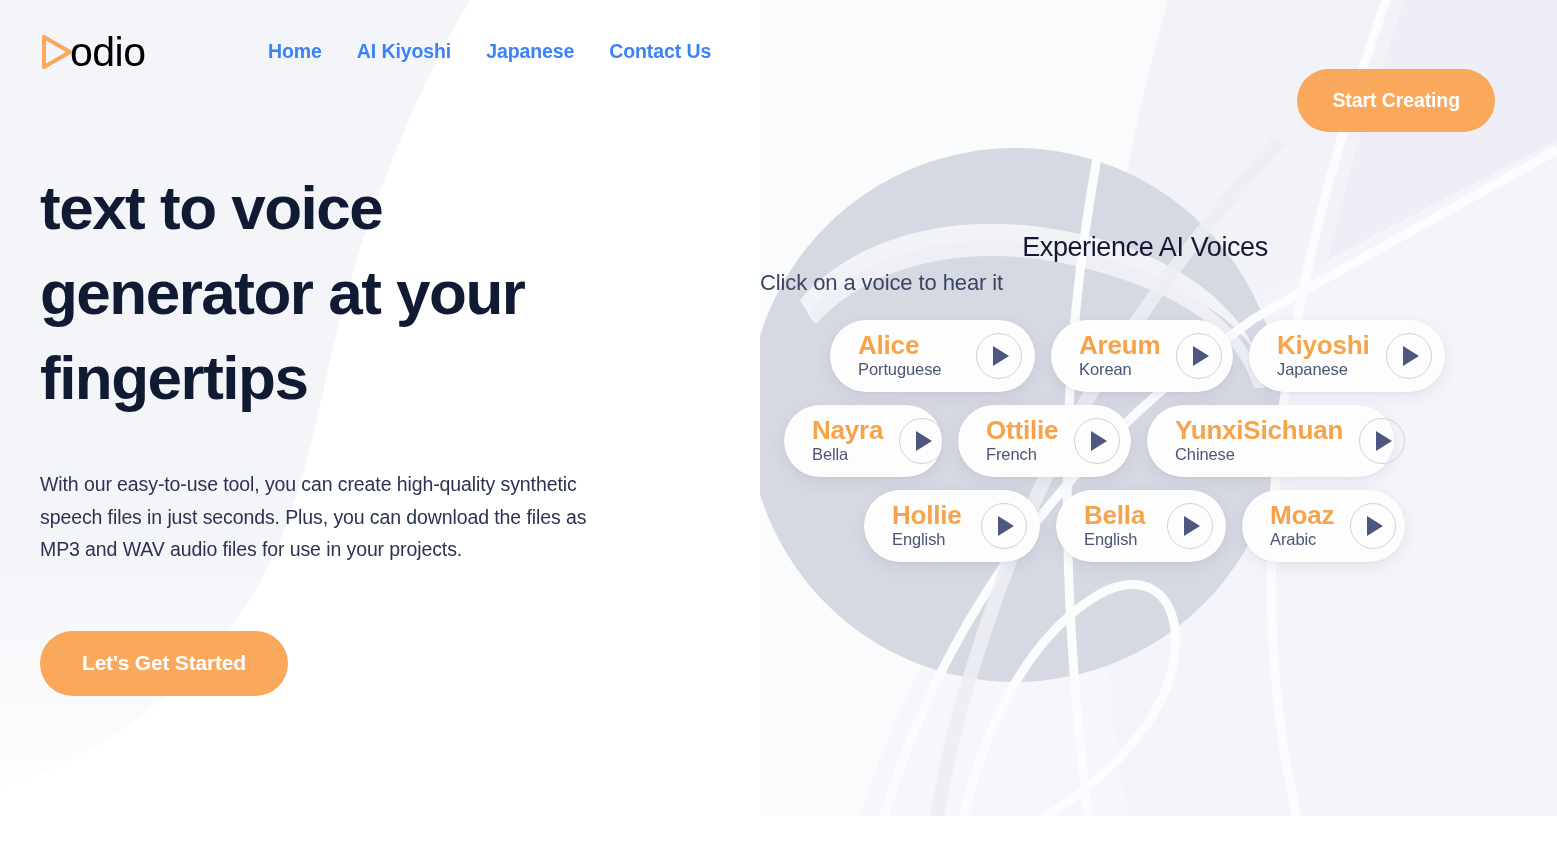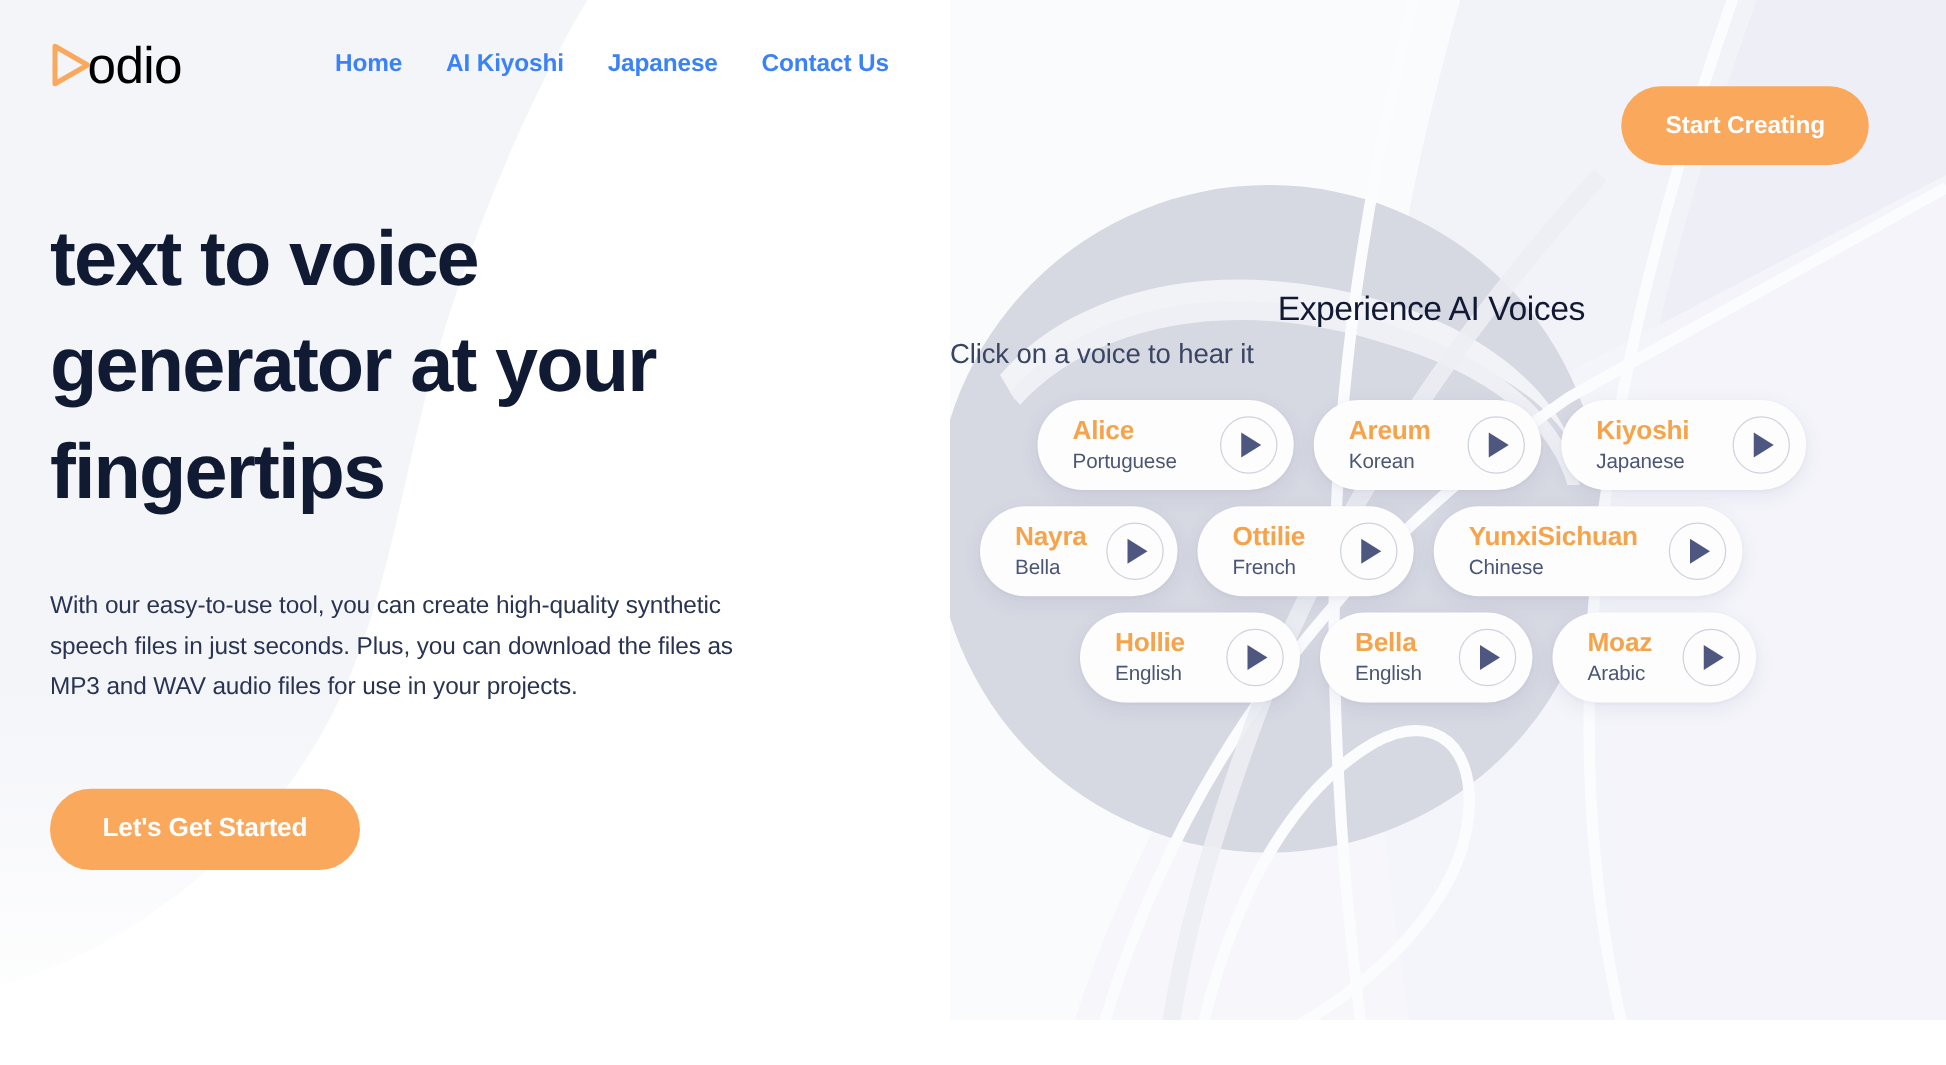--- a/index.html
+++ b/index.html
@@ -190,21 +190,21 @@
     background: #fdfdfe;
     border-radius: 38px;
     height: 72px;
     padding: 0 13px 0 28px;
     box-shadow: 0 5px 16px rgba(80, 90, 130, 0.09),
                 0 1px 3px rgba(80, 90, 130, 0.06);
     cursor: pointer;
   }
   .voice-meta { display: flex; flex-direction: column; justify-content: center; }
   .voice-name {
-    font-size: 21px;
+    font-size: 26px;
     font-weight: 700;
     color: #f5a košile;
     color: #f5a košil;
     color: #f6a busy;
     color: #f6a44c;
     letter-spacing: -0.2px;
     line-height: 24px;
   }
   .voice-lang {
     font-size: 16.5px;

